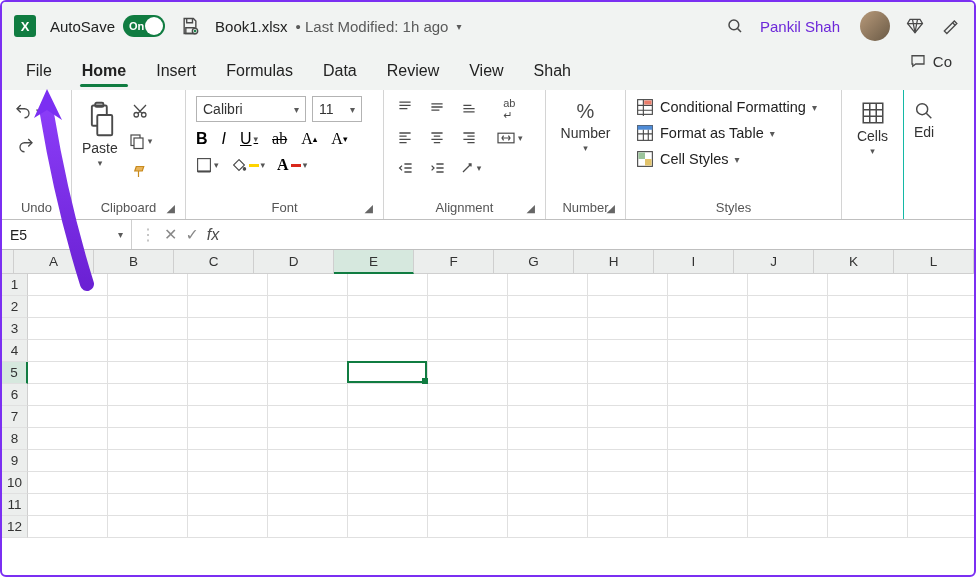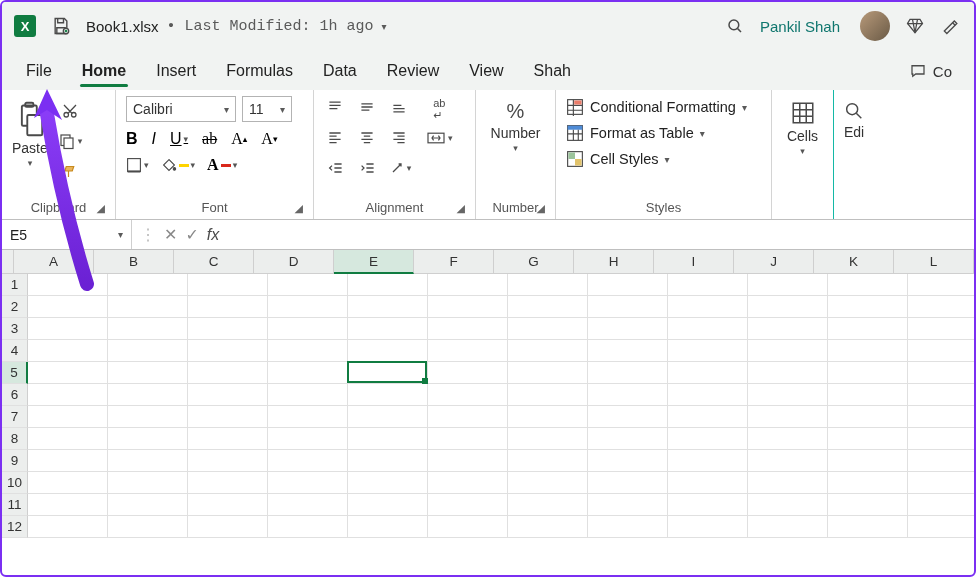--- a/index.html
+++ b/index.html
@@ -7,35 +7,35 @@
 
   
   .titlebar { height: 48px; display: flex; align-items: center; gap: 14px; padding: 0 12px; background: #f1f3f2; }
   .app-icon { width: 22px; height: 22px; background: #107c41; color: #fff; border-radius: 3px; display: flex; align-items: center; justify-content: center; font-size: 13px; font-weight: 700; }
   .autosave { display: flex; align-items: center; gap: 8px; font-size: 15px; color: #222; }
   .toggle { width: 42px; height: 22px; background: #107c41; border-radius: 11px; position: relative; display: flex; align-items: center; }
   .toggle .on-text { color: #fff; font-size: 11px; margin-left: 6px; font-weight: 600; }
   .toggle::after { content: ""; position: absolute; right: 2px; top: 2px; width: 18px; height: 18px; border-radius: 50%; background: #fff; }
   .qat-icon { width: 22px; height: 22px; display: flex; align-items: center; justify-content: center; color: #3a3a3a; }
   .doc-name { font-size: 15px; color: #222; display: flex; align-items: center; gap: 8px; }
-  .doc-last { color: #5a5a5a; font-family: Liberation Mono, monospace; }
+  .doc-last { color: #5a5a5a; }
   .spacer { flex: 1; }
   .search-icon { color: #3a3a3a; }
-  .user-name { font-size: 15px; color: #0f766e; margin-right: 6px; }
+  .user-name { font-size: 15px; color: #6d28d9; margin-right: 6px; }
   .avatar { width: 30px; height: 30px; border-radius: 50%; background: linear-gradient(135deg,#b89a7a,#6a5a46); }
   .premium { color: #333; }
   .mode-switch { color: #333; }
 
   
   .tabs { height: 40px; display: flex; align-items: flex-end; gap: 26px; padding: 0 22px; background: #f1f3f2; }
   .tab { font-size: 16px; color: #222; padding: 0 2px 10px 2px; cursor: pointer; position: relative; }
   .tab.active { font-weight: 600; }
   .tab.active::after { content: ""; position: absolute; left: 0; right: 0; bottom: 3px; height: 3px; background: #107c41; border-radius: 2px; }
   .tabs .spacer { flex: 1; }
-  .comments-btn { display: flex; align-items: center; gap: 6px; font-size: 15px; color: #333; padding-bottom: 10px; }
+  .comments-btn { display: flex; align-items: center; gap: 6px; font-size: 15px; color: #333; padding-bottom: 20px; }
 
   
   .ribbon { height: 130px; display: flex; background: #fff; border-bottom: 1px solid #bfbfbf; position: relative; }
   .group { display: flex; flex-direction: column; border-right: 1px solid #d4d4d4; padding: 6px 10px 0 10px; }
   .group-body { flex: 1; display: flex; align-items: flex-start; gap: 10px; }
   .group-caption { height: 24px; display: flex; align-items: center; justify-content: center; font-size: 13px; color: #555; position: relative; }
   .group-caption .launcher { position: absolute; right: 0; bottom: 4px; font-size: 11px; color: #666; }
 
   .col { display: flex; flex-direction: column; gap: 6px; align-items: center; }
   .ico { width: 22px; height: 22px; color: #4a4a4a; display: inline-flex; align-items: center; justify-content: center; }
@@ -85,20 +85,26 @@
   .arrow-svg { position: absolute; left: 30px; top: 82px; pointer-events: none; }
 
   .chev { font-size: 10px; color: #5a5a5a; }
 </style>
 </head>
 <body>
 
 <div class="titlebar">
   <div class="app-icon">X</div>
 
+  <div class="autosave">
+    <span>AutoSave</span>
+    <div class="toggle">
+      <span class="on-text">On</span>
+    </div>
+  </div>
 
   <div class="qat-icon btn">
     <svg width="20" height="20" viewBox="0 0 24 24" fill="none" stroke="#4a4a4a" stroke-width="1.7">
       <path d="M5 3h11l3 3v15H5z"></path>
         <path d="M8 3v5h7V3"></path>
         <path d="M7 14h10v7H7z"></path>
       <circle cx="18" cy="18" r="3.2" fill="#fff"></circle>
         <path d="M18 16.5v3M16.5 18h3" stroke="#107c41"></path>
     </svg>
   </div>
@@ -149,20 +155,42 @@
   <div class="comments-btn">
     <svg width="18" height="18" viewBox="0 0 24 24" fill="none" stroke="#4a4a4a" stroke-width="1.7">
         <path d="M4 5h16v11H9l-4 3v-3H4z"></path>
       </svg>
     <span>Co</span>
   </div>
 </div>
 
 <div class="ribbon">
 
+  <div class="group" style="width:70px">
+    <div class="group-body">
+      <div class="col" style="margin-top:6px;gap:16px">
+        <div class="split-btn btn">
+          <svg width="22" height="18" viewBox="0 0 24 24" fill="none" stroke="#4a4a4a" stroke-width="1.8">
+              <path d="M9 14 4 9l5-5"></path>
+              <path d="M4 9h10a6 6 0 0 1 0 12"></path>
+            </svg>
+          <span class="dd">▾</span>
+        </div>
+        <div class="btn">
+          <svg width="22" height="18" viewBox="0 0 24 24" fill="none" stroke="#4a4a4a" stroke-width="1.8">
+              <path d="M15 14l5-5-5-5"></path>
+              <path d="M20 9H10a6 6 0 0 0 0 12"></path>
+            </svg>
+        </div>
+      </div>
+    </div>
+    <div class="group-caption">
+        <span>Undo</span>
+      </div>
+  </div>
 
   <div class="group" style="width:114px">
     <div class="group-body">
       <div class="big-btn">
         <svg width="34" height="38" viewBox="0 0 24 28" fill="none" stroke="#4a4a4a" stroke-width="1.4">
           <rect x="6" y="4" width="11" height="15" rx="1" fill="#fff"></rect>
             <rect x="8.5" y="2" width="6" height="3" rx="1"></rect>
           <rect x="10" y="11" width="11" height="15" rx="1" fill="#fff"></rect>
         </svg>
         <span class="label">Paste</span>

